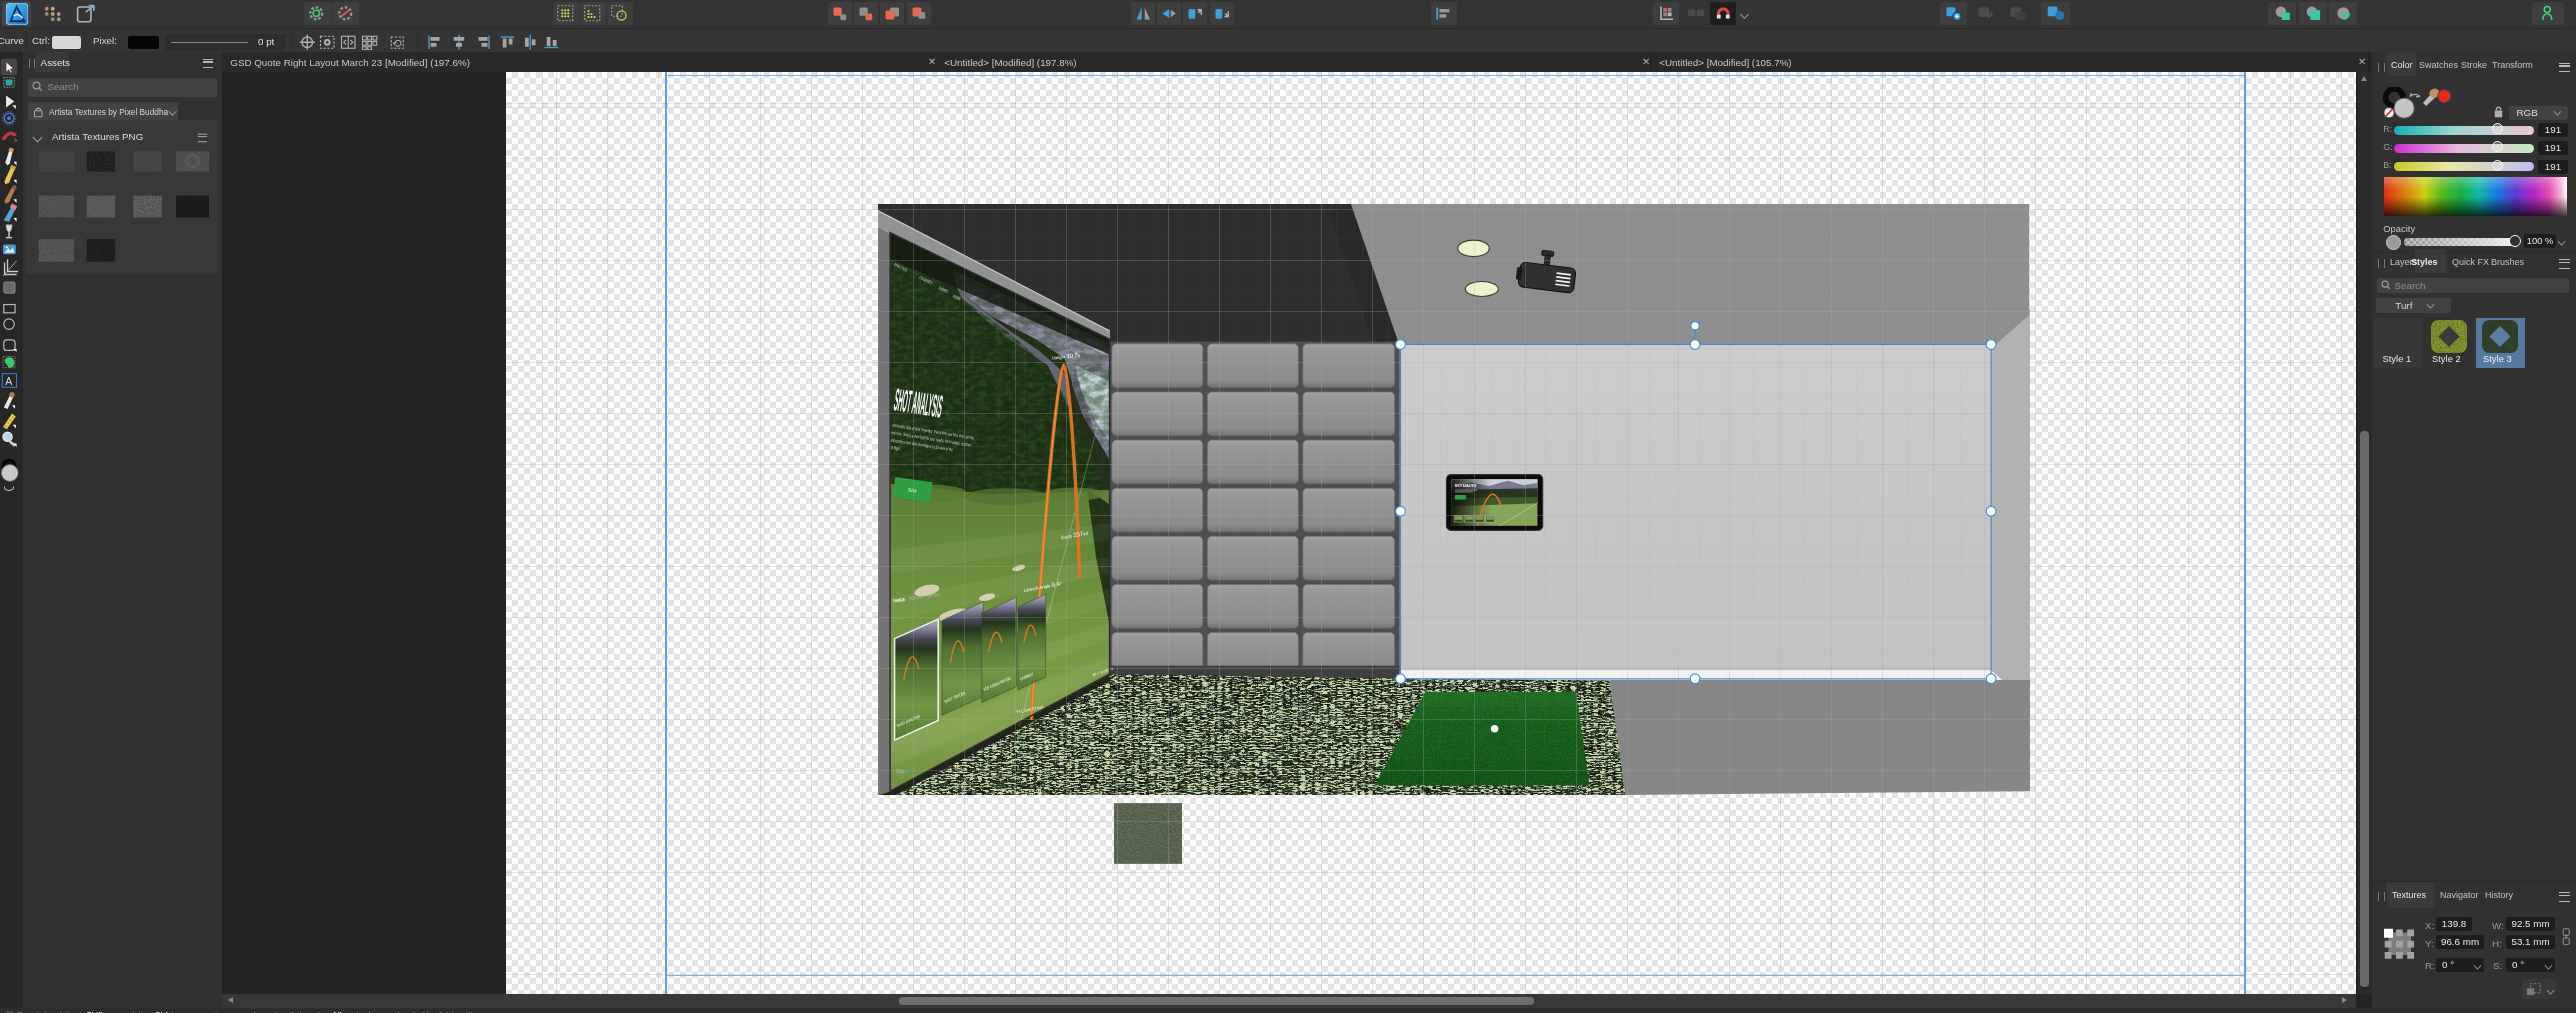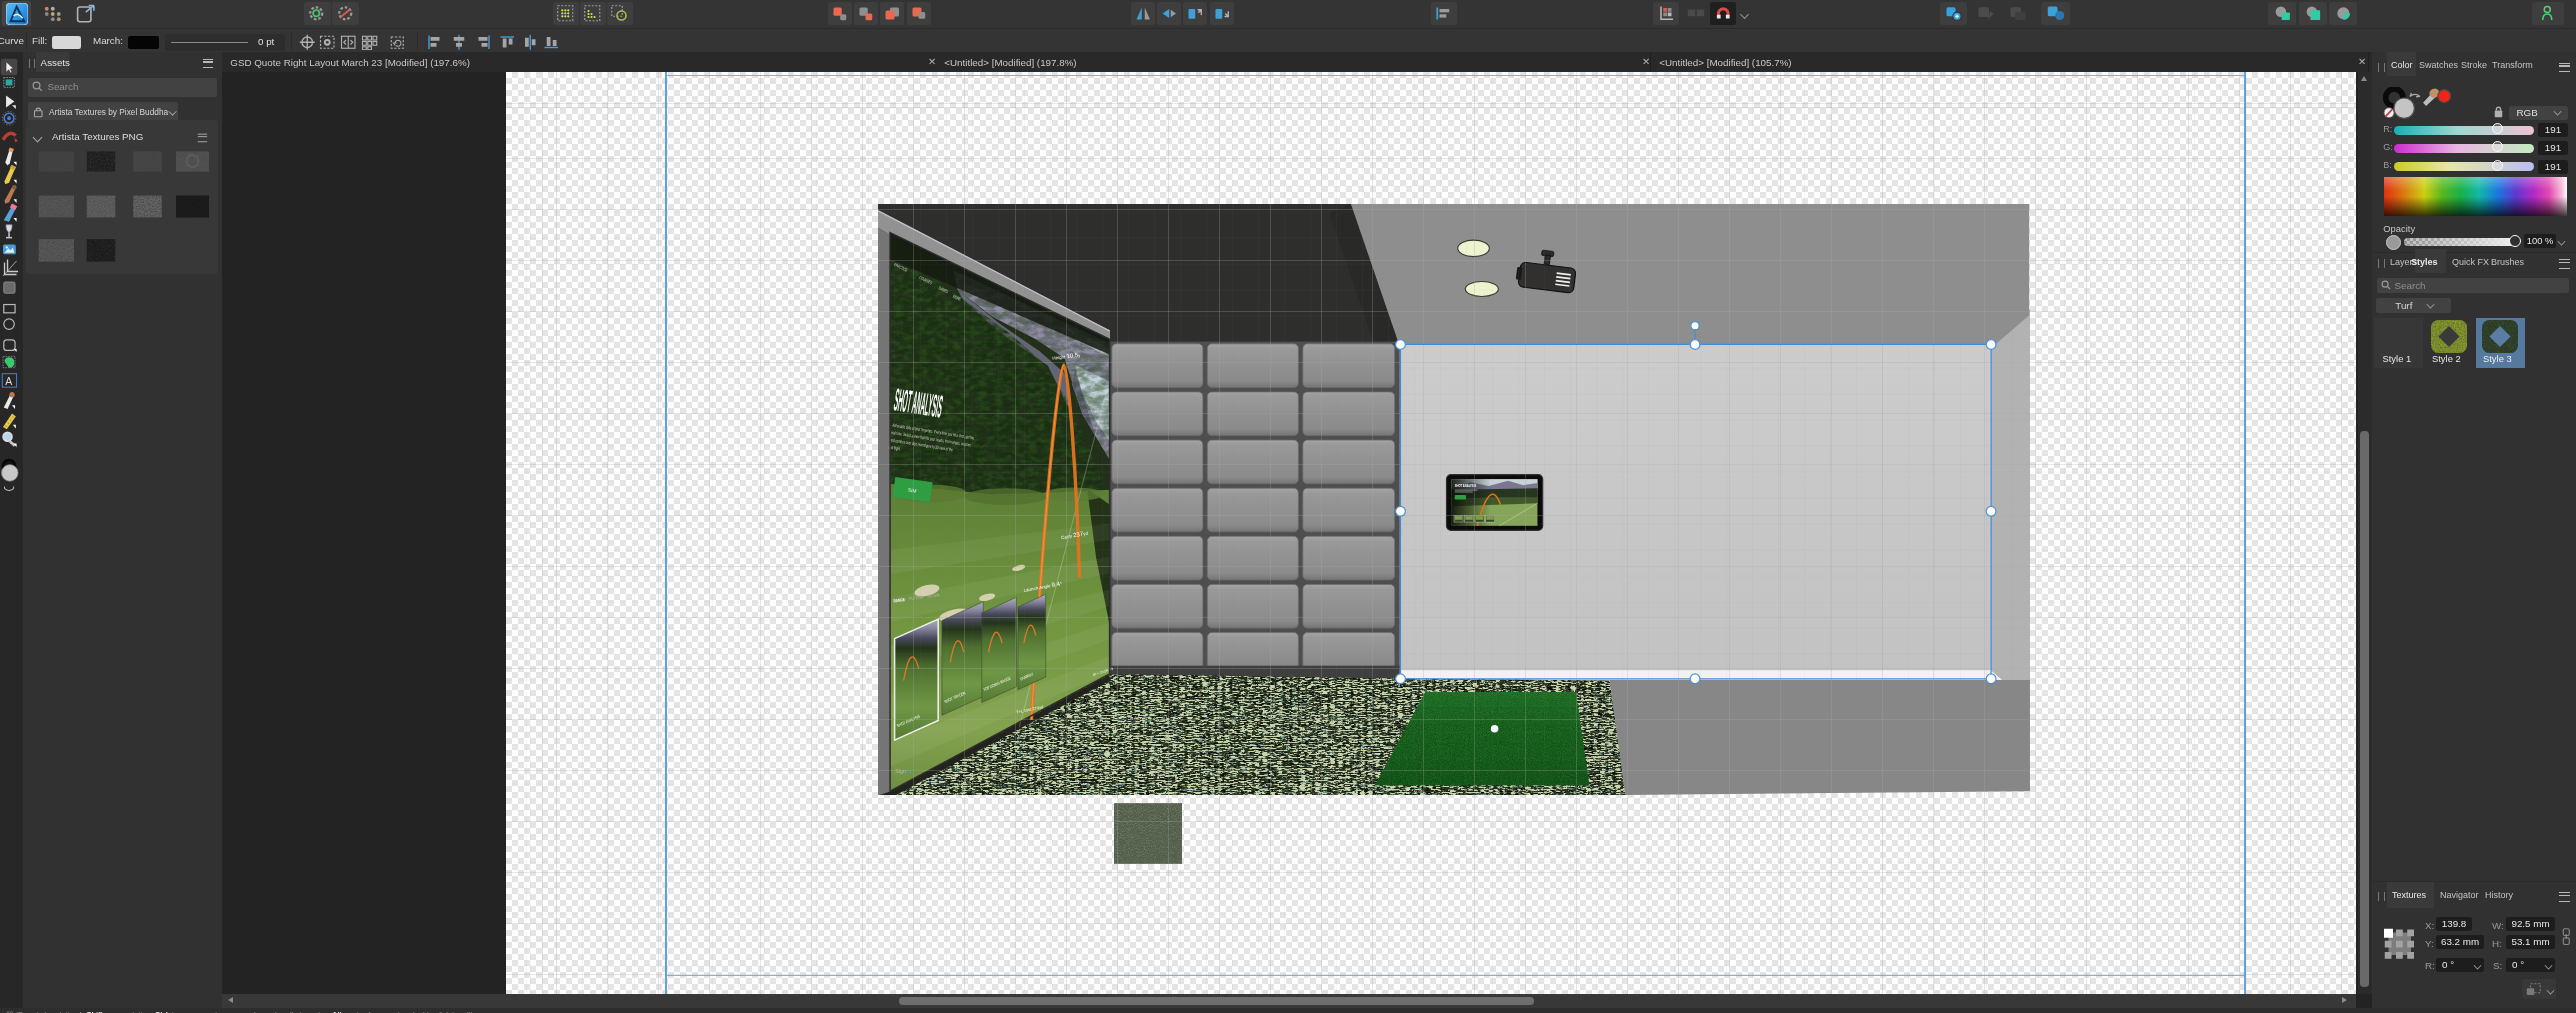--- a/index.html
+++ b/index.html
@@ -199,23 +199,23 @@
     </svg>
  <div class="btn" style="left:2532px;top:2.3px;width:32px;height:22.6px;"></div>
  <svg class="abs" style="left:2542px;top:5.3px;" width="15" height="16.5" viewBox="0 0 20 22">
       <circle cx="7" cy="6" r="4" fill="none" stroke="#4ad47a" stroke-width="2"></circle>
       <path d="M1 20 Q1 12 7 12 Q13 12 13 20" fill="none" stroke="#4ad47a" stroke-width="2"></path>
     </svg>
 </div>
 <div id="tb2">
  <div class="lbl" style="left:-2.3px;top:6px;color:#d9d9d9;">Curve</div>
  <div class="abs" style="left:26px;top:3px;width:0.8px;height:18px;background:#2a2a2a;"></div>
- <div class="lbl" style="left:32px;top:6px;color:#d9d9d9;">Fill:</div>
+ <div class="lbl" style="left:32px;top:6px;color:#d9d9d9;">Ctrl:</div>
  <div class="abs" style="left:52px;top:6.8px;width:29px;height:12.8px;background:#d8d8d8;border-radius:2.3px;"></div>
- <div class="lbl" style="left:93px;top:6px;color:#d9d9d9;">March:</div>
+ <div class="lbl" style="left:93px;top:6px;color:#d9d9d9;">Pixel:</div>
  <div class="abs" style="left:128px;top:6.8px;width:31px;height:12.8px;background:#050505;border-radius:2.3px;"></div>
  <div class="abs" style="left:165px;top:4.5px;width:120px;height:17.3px;background:#2d2d2d;border-radius:2.3px;">
    <div class="abs" style="left:6px;top:8.3px;width:77px;height:1.1px;background:#8a8a8a;"></div>
    <div class="lbl" style="left:93px;top:2.3px;color:#e0e0e0;">0 pt</div>
  </div>
  <div class="abs" style="left:291px;top:3px;width:0.8px;height:18px;background:#2a2a2a;"></div>
  <svg class="abs" style="left:299px;top:4.5px;" width="18" height="16.5" viewBox="0 0 24 22">
       <circle cx="11" cy="11" r="7" fill="none" stroke="#b0b0b0" stroke-width="1.8"></circle>
       <path d="M11 1 L11 21 M1 11 L21 11" stroke="#b0b0b0" stroke-width="1.8"></path>
     </svg>
@@ -823,21 +823,21 @@
         <rect x="16" y="32" width="9" height="9"></rect>
         <rect x="31" y="32" width="9" height="9"></rect>
       </g>
   <rect x="0" y="1" width="12" height="12" fill="#ffffff"></rect>
  </svg>
  <div class="lbl dim" style="left:53px;top:868px;">X:</div>
  <div class="inbox" style="left:64px;top:865px;width:36px;height:14.3px;line-height:14.3px;">139.8 mm</div>
  <div class="lbl dim" style="left:120px;top:868px;">W:</div>
  <div class="inbox" style="left:134px;top:865px;width:49px;height:14.3px;line-height:14.3px;">92.5 mm</div>
  <div class="lbl dim" style="left:53px;top:886px;">Y:</div>
- <div class="inbox" style="left:64px;top:883px;width:48px;height:14.3px;line-height:14.3px;">63.2 mm</div>
+ <div class="inbox" style="left:64px;top:883px;width:48px;height:14.3px;line-height:14.3px;">96.6 mm</div>
  <div class="lbl dim" style="left:120px;top:886px;">H:</div>
  <div class="inbox" style="left:134px;top:883px;width:49px;height:14.3px;line-height:14.3px;">53.1 mm</div>
  <div class="lbl dim" style="left:53px;top:908px;">R:</div>
  <div class="inbox" style="left:64px;top:906px;width:48px;height:14.3px;line-height:14.3px;text-align:left;"><span style="padding-left:6px;">0 °</span></div>
  <div class="chev" style="left:102px;top:910px;transform:rotate(45deg) scale(.8);"></div>
  <div class="lbl dim" style="left:121px;top:908px;">S:</div>
  <div class="inbox" style="left:134px;top:906px;width:49px;height:14.3px;line-height:14.3px;text-align:left;"><span style="padding-left:6px;">0 °</span></div>
  <div class="chev" style="left:173px;top:910px;transform:rotate(45deg) scale(.8);"></div>
  <svg class="abs" style="left:189px;top:876px;" width="10.5" height="18" viewBox="0 0 14 24">
       <rect x="3" y="1" width="8" height="9" rx="2" fill="none" stroke="#8a8a8a" stroke-width="1.5"></rect>

